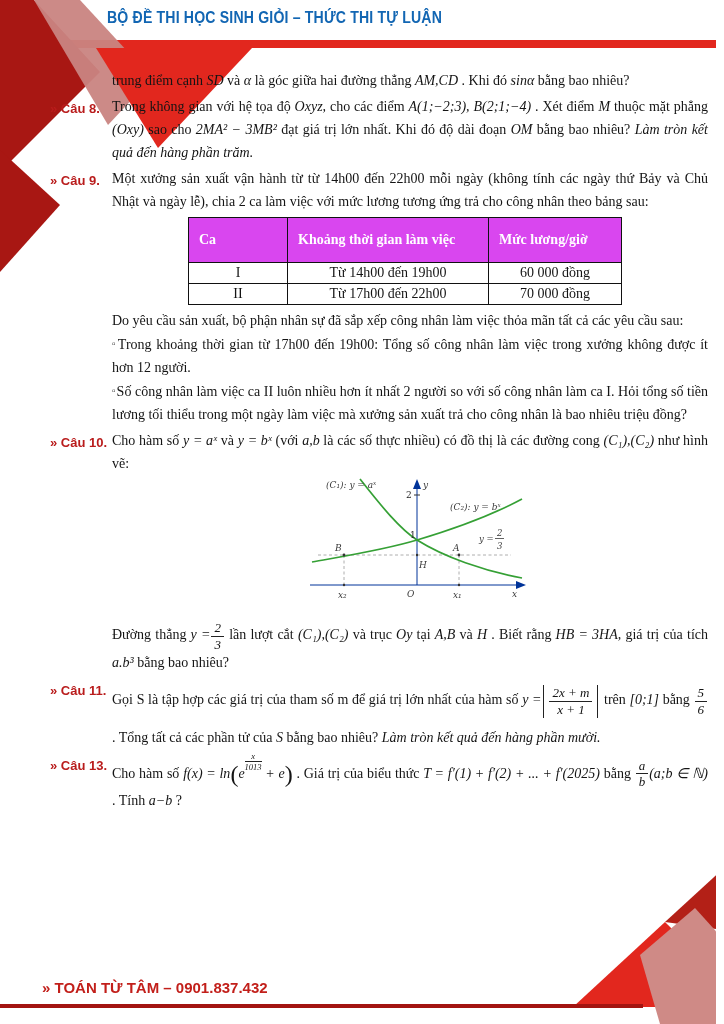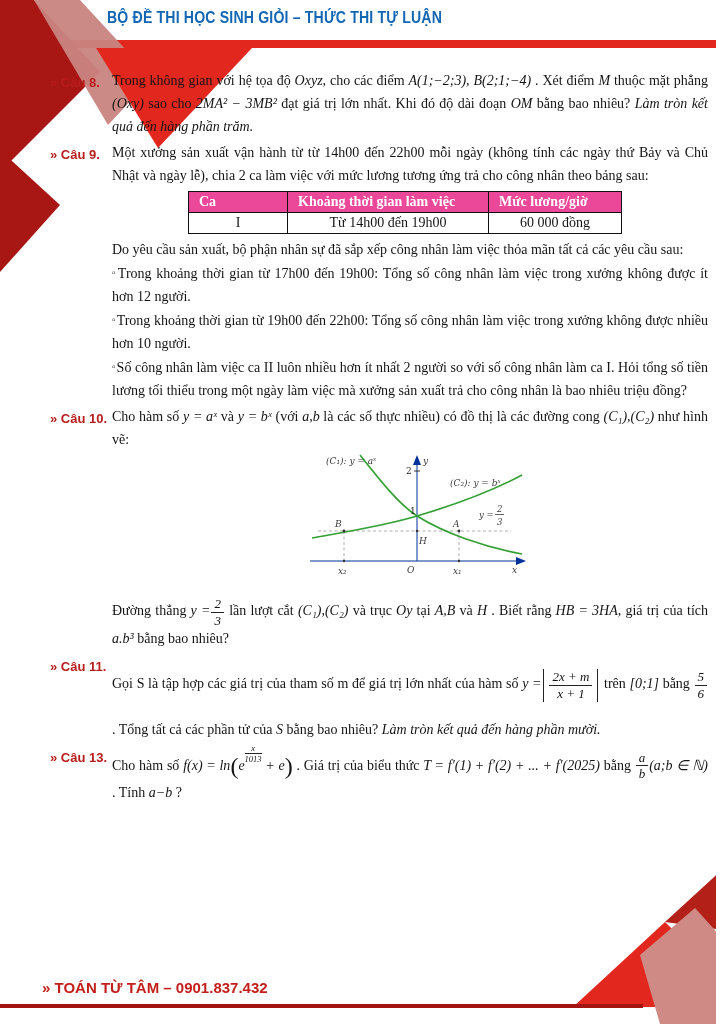--- a/index.html
+++ b/index.html
@@ -54,29 +54,29 @@
     font-size:13px; color:#b91c1c;
   }
   .m { font-style:italic; }
   .note { font-style:italic; }
   .bullet { font-size:10px; vertical-align:2px; margin-right:1px; }
   .frac { display:inline-block; text-align:center; vertical-align:middle; line-height:1.05;
     font-size:13px; font-style:italic; padding:0 1px; }
   .frac .fnum { display:block; border-bottom:1px solid #222; padding:0 3px 1px; }
   .frac .fden { display:block; padding-top:1px; }
   .abswrap { display:inline-block; border-left:1.2px solid #222; border-right:1.2px solid #222;
-    padding:1px 4px; vertical-align:middle; margin:16px 2px; }
+    padding:1px 4px; vertical-align:middle; margin:8px 2px; }
   .bigp { font-size:24px; font-weight:400; font-style:normal; vertical-align:-4px; line-height:1; }
   .supf { display:inline-block; text-align:center; font-size:8.5px; line-height:1;
     vertical-align:7px; font-style:italic; }
   .supf .fnum { display:block; border-bottom:1px solid #222; padding:0 1px 1px; }
   .supf .fden { display:block; padding-top:1px; }
   
   .qtable { border-collapse:collapse; margin:4px 0 4px 76px; font-size:14px; line-height:18px; }
-  .qtable th { background:#ec4899; color:#ffffff; font-weight:700; border:1px solid #111; padding:1px 10px; }
+  .qtable th { background:#d946ef; color:#ffffff; font-weight:700; border:1px solid #111; padding:13px 10px; }
   .qtable td { border:1px solid #111; text-align:center; padding:1px 10px; }
   .col-ca { min-width:78px; } .col-time { min-width:180px; } .col-pay { min-width:112px; }
   
   .figure { margin:2px 0 14px 192px; line-height:0; }
   .glab { font-family:"DejaVu Serif", serif; font-style:italic; font-size:9px; fill:#3a3a3a; }
   .gnum { font-family:"DejaVu Serif", serif; font-size:9px; fill:#222; }
   .gfrac { font-family:"DejaVu Serif", serif; font-style:italic; font-size:8.5px; fill:#3a3a3a; }
 </style>
 </head>
 <body>
@@ -89,20 +89,23 @@
   <div class="hdr-bar"></div>
   <div class="deco deco-tl-bright"></div>
   <div class="deco deco-br-dark"></div>
   <div class="deco deco-br-bright"></div>
   <div class="deco deco-br-salmon"></div>
 
   <div class="hdr-title">BỘ ĐỀ THI HỌC SINH GIỎI – THỨC THI TỰ LUẬN</div>
 
   <div class="content">
 
+    <p class="para">
+      <span>trung điểm cạnh </span><span class="m">SD</span><span> và </span><span class="m">α</span><span> là góc giữa hai đường thẳng </span><span class="m">AM,CD</span><span> . Khi đó </span><span class="m">sinα</span><span> bằng bao nhiêu?</span>
+    </p>
 
     <div class="q">
       <span class="qlabel">» Câu 8.</span>
       <span>Trong không gian với hệ tọa độ </span><span class="m">Oxyz,</span><span> cho các điểm </span><span class="m">A(1;−2;3), B(2;1;−4)</span><span> . Xét điểm </span><span class="m">M</span><span> thuộc mặt phẳng </span><span class="m">(Oxy)</span><span> sao cho </span><span class="m">2MA² − 3MB²</span><span> đạt giá trị lớn nhất. Khi đó độ dài đoạn </span><span class="m">OM</span><span> bằng bao nhiêu? </span><span class="note">Làm tròn kết quả đến hàng phần trăm.</span>
     </div>
 
     <div class="q">
       <span class="qlabel">» Câu 9.</span>
       <span>Một xưởng sản xuất vận hành từ từ 14h00 đến 22h00 mỗi ngày (không tính các ngày thứ Bảy và Chủ Nhật và ngày lễ), chia 2 ca làm việc với mức lương tương ứng trả cho công nhân theo bảng sau:</span>
       <table class="qtable">
@@ -110,25 +113,29 @@
             <tr>
           <th class="col-ca">Ca</th>
           <th class="col-time">Khoảng thời gian làm việc</th>
           <th class="col-pay">Mức lương/giờ</th>
         </tr>
         <tr>
           <td>I</td>
           <td>Từ 14h00 đến 19h00</td>
           <td>60 000 đồng</td>
         </tr>
+        <tr>
+          <td>II</td>
+          <td>Từ 17h00 đến 22h00</td>
+          <td>70 000 đồng</td>
+        </tr>
       </tbody>
         </table>
       <div><span>Do yêu cầu sản xuất, bộ phận nhân sự đã sắp xếp công nhân làm việc thỏa mãn tất cả các yêu cầu sau:</span></div>
       <div><span class="bullet">▫</span><span>Trong khoảng thời gian từ 17h00 đến 19h00: Tổng số công nhân làm việc trong xưởng không được ít hơn 12 người.</span></div>
-      <div><span class="bullet">▫</span><span>Trong khoảng thời gian từ 19h00 đến 22h00: Tổng số công nhân làm việc trong xưởng không được nhiều hơn 10 người.</span></div>
       <div><span class="bullet">▫</span><span>Số công nhân làm việc ca II luôn nhiều hơn ít nhất 2 người so với số công nhân làm ca I. </span><span>Hỏi tổng số tiền lương tối thiểu trong một ngày làm việc mà xưởng sản xuất trả cho công nhân là bao nhiêu triệu đồng?</span></div>
     </div>
 
     <div class="q">
       <span class="qlabel">» Câu 10.</span>
       <span>Cho hàm số </span><span class="m">y = aˣ</span><span> và </span><span class="m">y = bˣ</span><span> (với </span><span class="m">a,b</span><span> là các số thực nhiều) có đồ thị là các đường cong </span><span class="m">(C₁),(C₂)</span><span> như hình vẽ:</span>
 
       <div class="figure">
         <svg width="228" height="130" viewBox="0 0 228 130">
 

